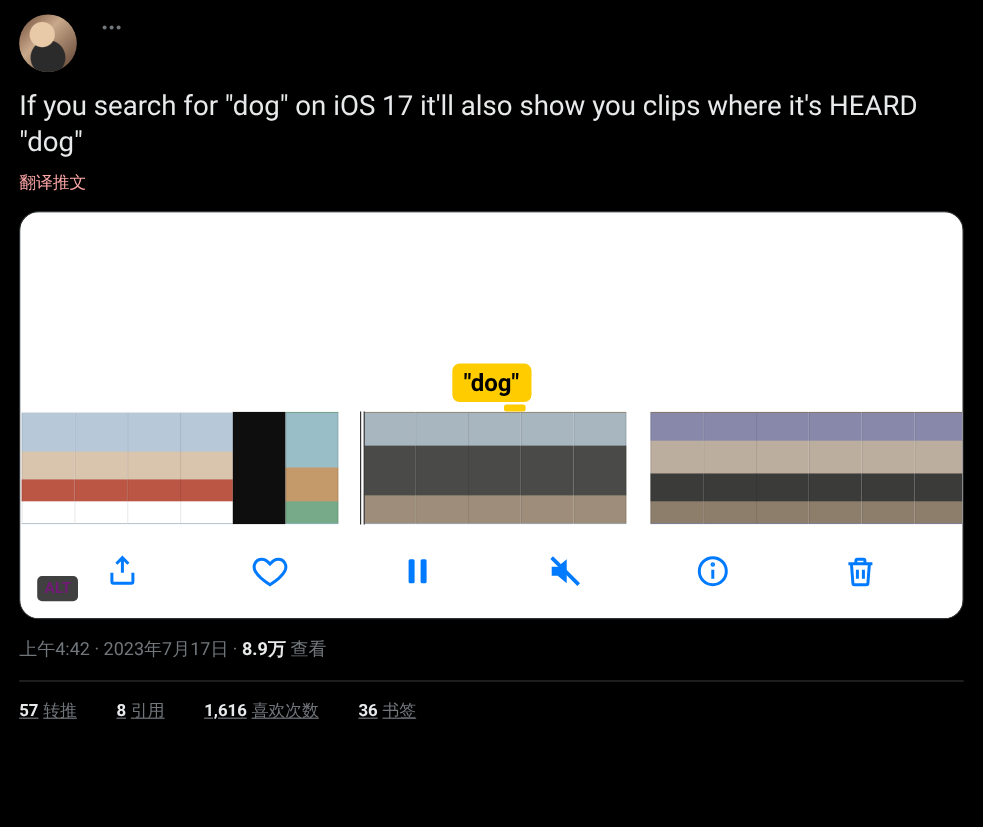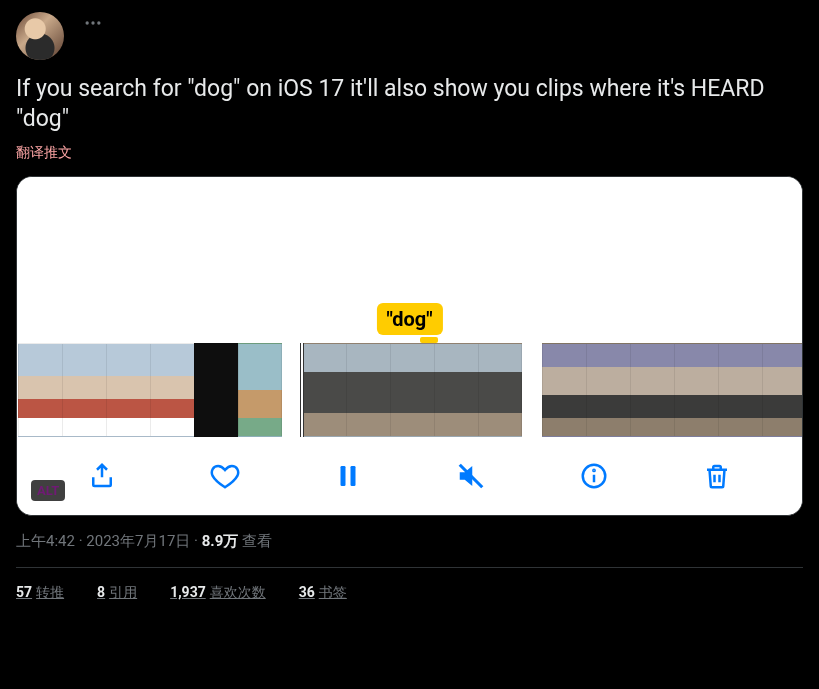--- a/index.html
+++ b/index.html
@@ -277,17 +277,17 @@
 
   <div class="meta">
     <span>上午4:42</span><span> · </span><span>2023年7月17日</span><span> · </span><span class="views-n">8.9万</span><span> 查看</span>
   </div>
 
   <div class="divider"></div>
 
   <div class="stats">
     <span class="stat-item"><span class="n">57</span><span>转推</span></span>
     <span class="stat-item"><span class="n">8</span><span>引用</span></span>
-    <span class="stat-item"><span class="n">1,937</span><span>喜欢次数</span></span>
+    <span class="stat-item"><span class="n">1,616</span><span>喜欢次数</span></span>
     <span class="stat-item"><span class="n">36</span><span>书签</span></span>
   </div>
 
 </div>
 
 </body></html>

